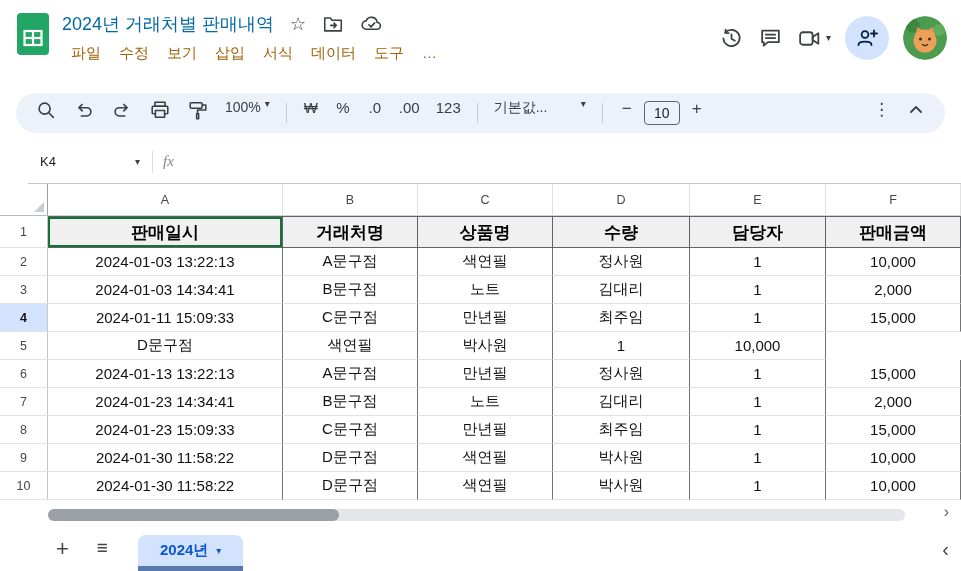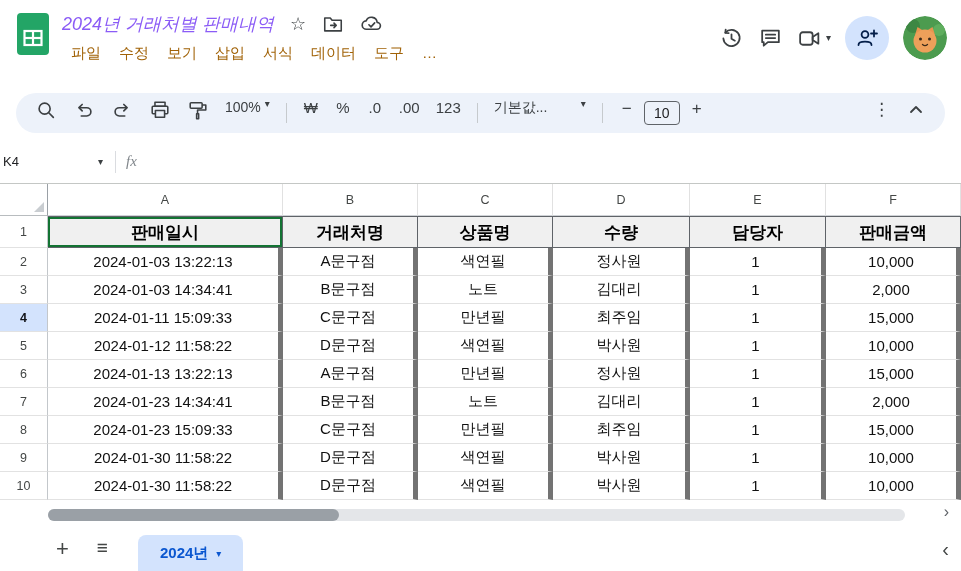--- a/index.html
+++ b/index.html
@@ -5,21 +5,21 @@
   * { box-sizing: border-box; margin: 0; padding: 0; }
   html,body { width: 961px; height: 571px; }
   body { font-family: "Liberation Sans", "DejaVu Sans", sans-serif; background:#fff; overflow:hidden; }
   .app { position:relative; width:961px; height:571px; background:#fff; overflow:hidden; }
 
   
   .topbar { display:flex; align-items:flex-start; height:88px; padding:10px 14px 0 16px; background:#fff; }
   .logo { margin-top:2px; cursor:pointer; }
   .title-area { margin-left:12px; flex:1; min-width:0; }
   .title-row { display:flex; align-items:center; gap:16px; height:28px; }
-  .doc-title { font-size:18px; color:#8b5cf6; white-space:nowrap;font-style:italic; }
+  .doc-title { font-size:18px; color:#0369a1; white-space:nowrap; }
   .tb-icon { display:inline-flex; align-items:center; color:#3c4043; cursor:pointer; }
   .tb-icon.star { font-size:18px; line-height:1; }
   .menubar { display:flex; margin-top:3px; font-size:15px; color:#a16207; }
   .menubar span { padding:3px 9px; border-radius:6px; cursor:pointer; white-space:nowrap; }
   .top-actions { display:flex; align-items:center; gap:14px; margin-top:6px; }
   .act-icon { display:inline-flex; align-items:center; cursor:pointer; }
   .cam { gap:4px; }
   .caret { font-size:10px; color:#3c4043; line-height:1; }
   .share-btn { width:44px; height:44px; border-radius:50%; background:#d3e3fd; display:flex; align-items:center; justify-content:center; cursor:pointer; }
   .avatar { width:44px; height:44px; border-radius:50%; overflow:hidden; display:flex; cursor:pointer; }
@@ -30,53 +30,53 @@
   .tbtn { height:28px; min-width:30px; border:none; background:transparent; border-radius:4px; display:flex; align-items:flex-start; justify-content:center; gap:4px; padding:0 7px; font-size:15px; color:#3c4043; font-family:inherit; cursor:pointer; }
   .tbtn.txt { font-weight:500; }
   .tbtn.zoom, .tbtn.font { font-size:14px; }
   .tbtn.font { min-width:106px; justify-content:space-between; }
   .sep { width:1px; height:20px; background:#c6cacd; margin:0 7px; }
   .size-box { width:36px; height:24px; border:1px solid #5f6368; border-radius:4px; display:flex; align-items:center; justify-content:center; font-size:14px; color:#202124; background:transparent; cursor:text; }
   .tbtn.more { margin-left:auto; font-size:17px; letter-spacing:0; }
   .tbtn.minusplus { font-size:17px; }
 
   
-  .formula-bar { height:44px; display:flex; align-items:center; background:#fff; border-bottom:1px solid #c4c7c5; padding-left:3px; }
+  .formula-bar { height:44px; display:flex; align-items:center; background:#fff; border-bottom:1px solid #c4c7c5; padding-left:12px;margin-left:28px; }
   .name-box { width:106px; display:flex; align-items:center; justify-content:space-between; font-size:13px; color:#202124; cursor:pointer; padding-right:6px; }
   .fdiv { width:1px; height:22px; background:#dadce0; margin:0 10px 0 6px; }
   .fx { font-family:Liberation Serif, serif; font-style:italic; font-size:15px; color:#80868b; }
   .formula-input { flex:1; height:100%; cursor:text; }
 
   
   #grid { background:#fff; }
   .grow { display:grid; grid-template-columns:48px 235px 135px 135px 137px 136px 135px; }
   .grow > div { overflow:hidden; white-space:nowrap; }
   .corner { position:relative; height:32px; background:#fff; border-right:1px solid #9aa0a6; border-bottom:1px solid #b8bcbf; cursor:pointer; }
   .corner-tri { position:absolute; right:3px; bottom:3px; width:0; height:0; border-left:10px solid transparent; border-bottom:10px solid #c9cdd1; }
   .colhdr { height:32px; display:flex; align-items:center; justify-content:center; font-size:12.5px; color:#444746; background:#fff; border-right:1px solid #e1e1e1; border-bottom:1px solid #cfd2d6; cursor:pointer; }
   .rowhdr { display:flex; align-items:center; justify-content:center; font-size:12.5px; color:#444746; background:#fff; border-right:1px solid #c3c7cb; border-bottom:1px solid #e2e2e2; cursor:pointer; }
   .rowhdr.active { background:#d3e3fd; color:#111318; font-weight:700; }
   .hdr-row > div { height:32px; }
   .data-row > div { height:28px; }
-  .cell { display:flex; align-items:center; justify-content:center; font-size:15px; color:#111; background:#fff; border-right:5px solid #737373; border-bottom:1px solid #e2e2e2; cursor:cell; }
+  .cell { display:flex; align-items:center; justify-content:center; font-size:15px; color:#111; background:#fff; border-right:1px solid #737373; border-bottom:1px solid #e2e2e2; cursor:cell; }
   .hdrcell { font-size:17px; font-weight:700; color:#000; background:#f0f0f0; border-top:1px solid #5f6368; border-right:1px solid #5f6368; border-bottom:1px solid #5f6368; }
   .hdrcell.a1 { box-shadow: inset 0 0 0 2px #137333; }
 
   
   .hscroll-area { position:relative; height:30px; background:#fff; }
   .hs-track { position:absolute; left:48px; right:56px; top:9px; height:12px; background:#e4e6e9; border-radius:6px; cursor:pointer; }
   .hs-thumb { width:34%; height:100%; background:#9aa0a6; border-radius:6px; cursor:grab; }
   .hs-right { position:absolute; right:12px; top:3px; font-size:16px; color:#5f6368; cursor:pointer; }
 
   
   .sheetbar { height:41px; background:#fff; display:flex; align-items:flex-start; padding-left:56px; }
   .sb-icon { border:none; background:transparent; color:#444746; cursor:pointer; margin-top:8px; font-family:inherit; }
   .sb-plus { font-size:22px; line-height:1; }
   .sb-menu { font-size:19px; line-height:1; margin-left:28px; }
-  .sheet-tab { margin-left:30px; height:41px; display:flex; cursor:pointer; }
+  .sheet-tab { margin-left:30px; height:41px; display:flex; flex-direction:column; cursor:pointer; }
   .tab-pill { flex:1; margin-top:5px; display:flex; align-items:center; gap:8px; padding:0 22px; background:#d3e3fd; border-radius:8px 8px 0 0; }
   .tab-label { font-size:15px; font-weight:700; color:#0b57d0; }
   .tab-caret { font-size:10px; color:#0b57d0; }
   .tab-indicator { height:5px; background:#5878ae; }
   .panel-toggle { margin-left:auto; margin-right:12px; margin-top:8px; font-size:20px; color:#444746; cursor:pointer; }
 
   svg.ic { display:block; }
 </style>
 </head>
 <body>
@@ -282,21 +282,20 @@
         <div class="rowhdr active">4</div>
         <div class="cell">2024-01-11 15:09:33</div>
         <div class="cell">C문구점</div>
         <div class="cell">만년필</div>
         <div class="cell">최주임</div>
         <div class="cell">1</div>
         <div class="cell">15,000</div>
       </div>
       <div class="grow data-row">
         <div class="rowhdr">5</div>
-        <div class="cell">2024-01-12 11:58:22</div>
         <div class="cell">D문구점</div>
         <div class="cell">색연필</div>
         <div class="cell">박사원</div>
         <div class="cell">1</div>
         <div class="cell">10,000</div>
       </div>
       <div class="grow data-row">
         <div class="rowhdr">6</div>
         <div class="cell">2024-01-13 13:22:13</div>
         <div class="cell">A문구점</div>

